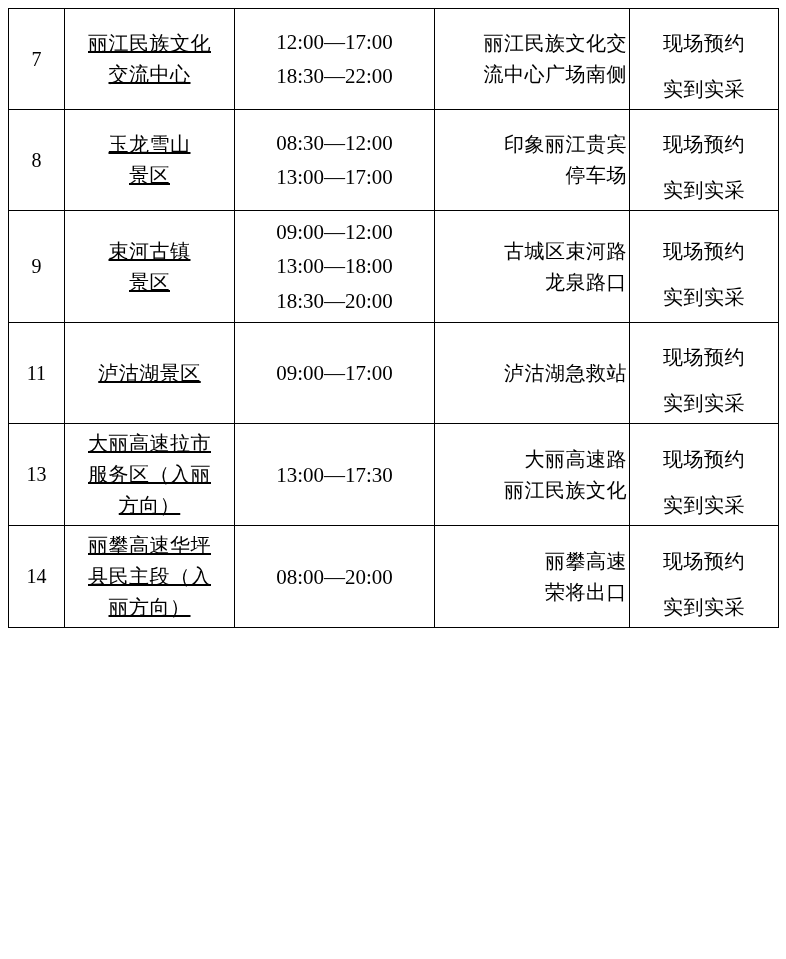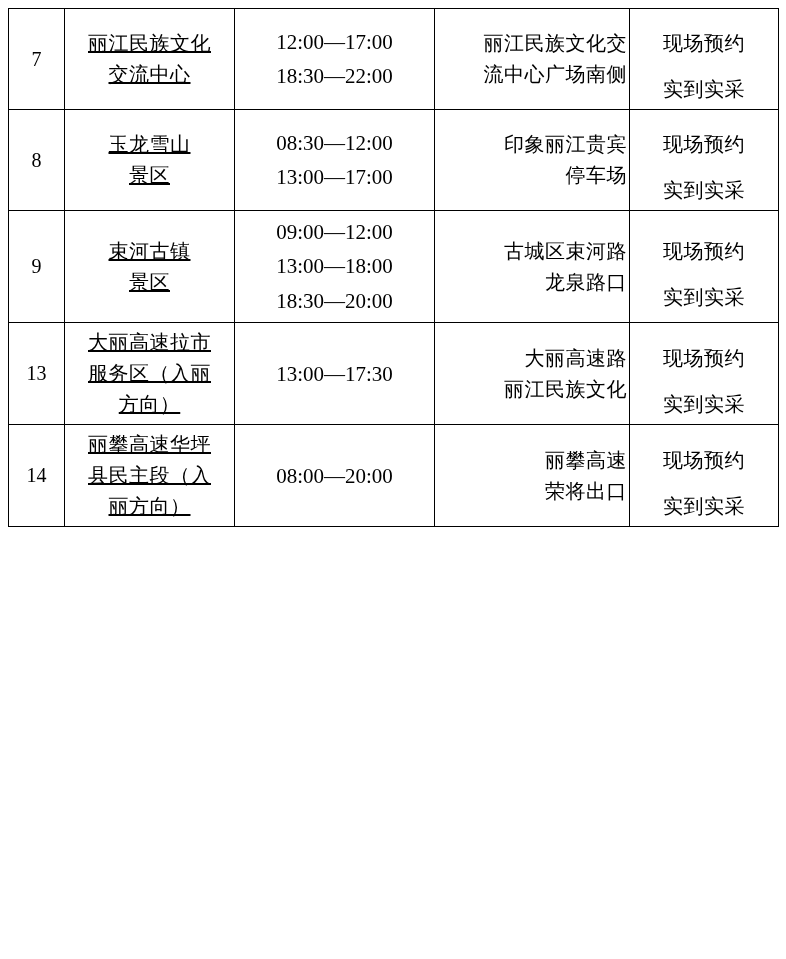--- a/index.html
+++ b/index.html
@@ -127,20 +127,36 @@
           <td class="place cell-lines">
             <span>古城区束河路</span>
             <span>龙泉路口</span>
           </td>
           <td class="note cell-lines">
             <span>现场预约</span>
             <span>实到实采</span>
           </td>
         </tr>
         <tr>
+          <td class="idx">11</td>
+          <td class="name cell-lines">
+            <span>泸沽湖景区</span>
+          </td>
+          <td class="time cell-lines">
+            <span>09:00—17:00</span>
+          </td>
+          <td class="place cell-lines">
+            <span>泸沽湖急救站</span>
+          </td>
+          <td class="note cell-lines">
+            <span>现场预约</span>
+            <span>实到实采</span>
+          </td>
+        </tr>
+        <tr>
           <td class="idx">13</td>
           <td class="name cell-lines">
             <span>大丽高速拉市</span>
             <span>服务区（入丽</span>
             <span>方向）</span>
           </td>
           <td class="time cell-lines">
             <span>13:00—17:30</span>
           </td>
           <td class="place cell-lines">

